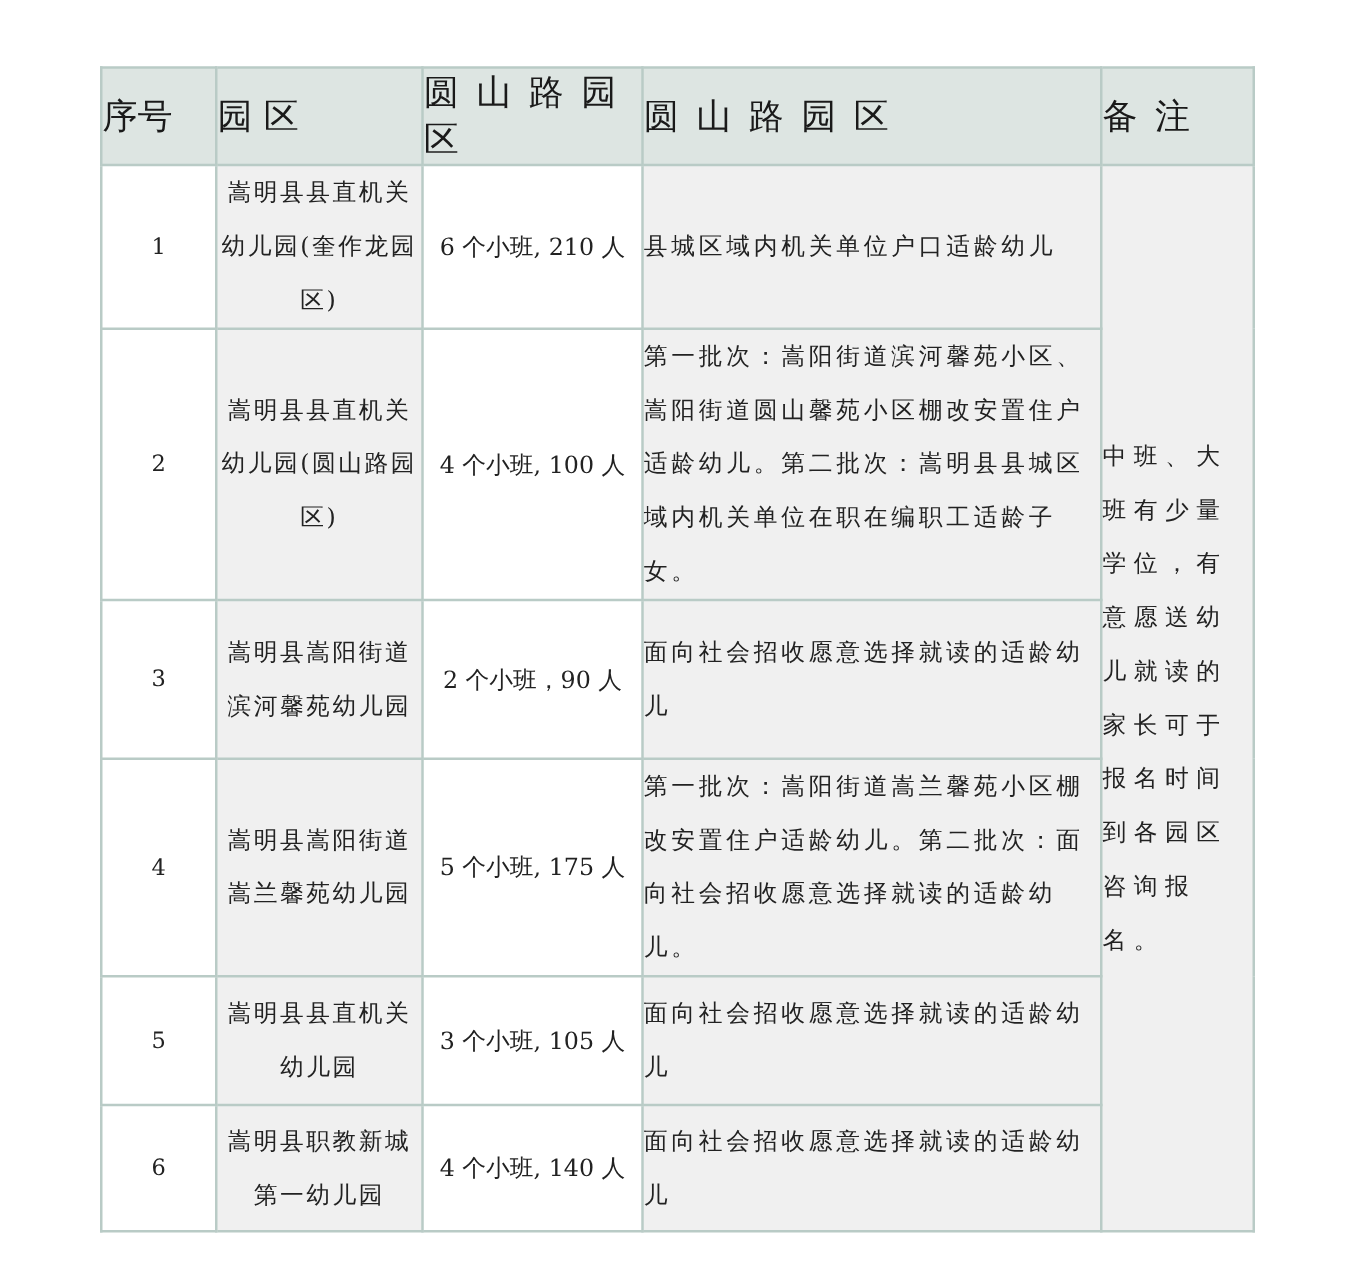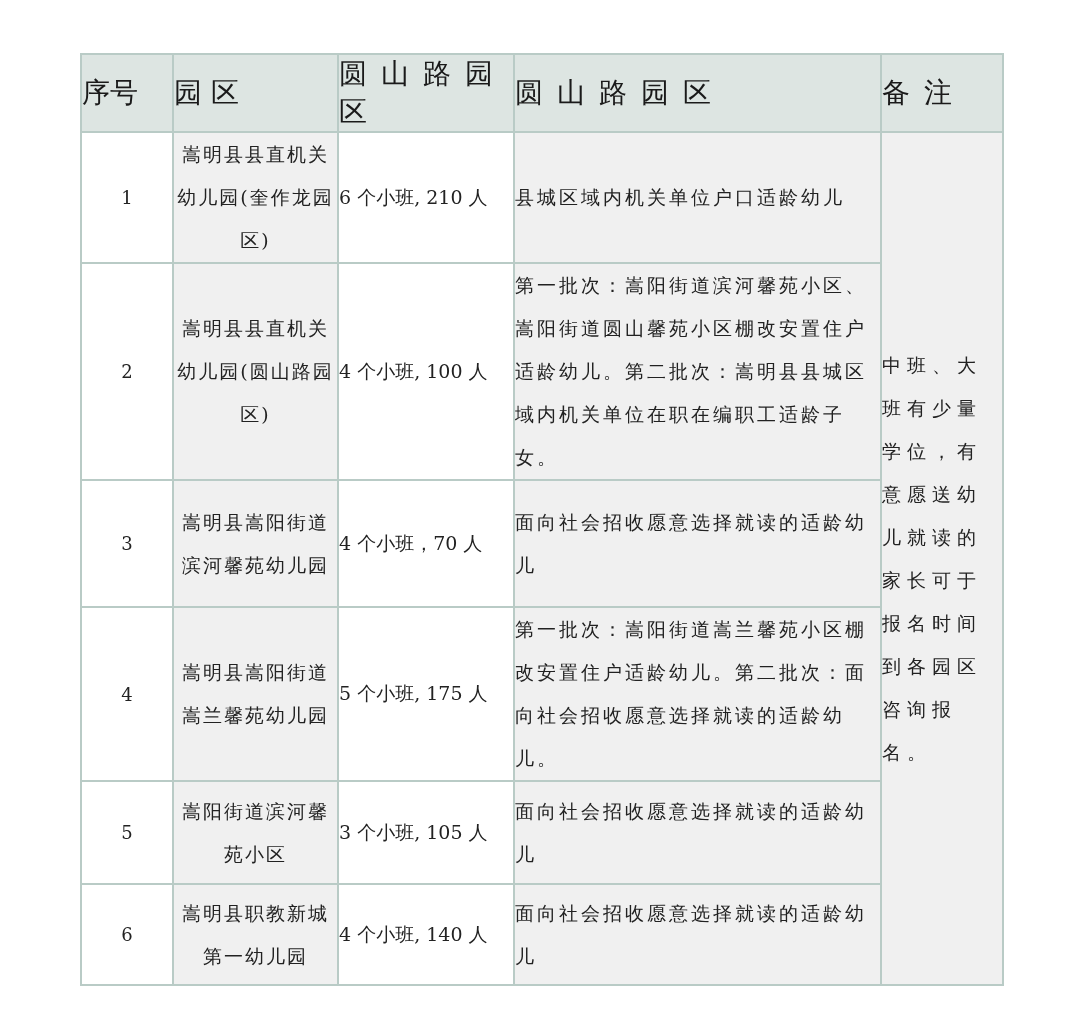--- a/index.html
+++ b/index.html
@@ -11,21 +11,21 @@
   }
   table.enroll td, table.enroll th {
     border: 2px solid #b9cbc6; padding: 0; vertical-align: middle;
   }
   table.enroll th {
     background: #dde5e2; height: 51px; font-weight: normal;
     font-size: 28px; color: #1a1a1a; text-align: left;
   }
   td.c-idx { background: #ffffff; text-align: center; font-size: 18px; }
   td.c-name { background: #f0f0f0; text-align: center; font-size: 19px; line-height: 43px; padding: 0 8px; letter-spacing: 2px; margin-left: 28px; }
-  td.c-plan { background: #ffffff; text-align: left; font-size: 19px; white-space: nowrap; }
+  td.c-plan { background: #ffffff; text-align: center; font-size: 19px; white-space: nowrap; }
   td.c-scope { background: #f0f0f0; text-align: left; font-size: 19px; line-height: 43px; padding: 0 10px; letter-spacing: 3px; margin-left: 12px; }
   td.c-note { background: #f0f0f0; text-align: left; font-size: 19px; line-height: 43px; padding: 0 10px 0 10px; letter-spacing: 6px; }
   .r1 { height: 127px; } .r2 { height: 212px; } .r3 { height: 127px; }
   .r4 { height: 170px; } .r5 { height: 103px; } .r6 { height: 101px; }
   .hdr-spaced { letter-spacing: 14px; }
 </style>
 </head>
 <body>
 
 <table class="enroll">
@@ -55,32 +55,32 @@
     </tr>
     <tr class="r2">
       <td class="c-idx">2</td>
       <td class="c-name">嵩明县县直机关幼儿园(圆山路园区)</td>
       <td class="c-plan">4 个小班, 100 人</td>
       <td class="c-scope">第一批次：嵩阳街道滨河馨苑小区、嵩阳街道圆山馨苑小区棚改安置住户适龄幼儿。第二批次：嵩明县县城区域内机关单位在职在编职工适龄子女。</td>
     </tr>
     <tr class="r3">
       <td class="c-idx">3</td>
       <td class="c-name">嵩明县嵩阳街道滨河馨苑幼儿园</td>
-      <td class="c-plan">4 个小班，70 人</td>
+      <td class="c-plan">2 个小班，90 人</td>
       <td class="c-scope">面向社会招收愿意选择就读的适龄幼儿</td>
     </tr>
     <tr class="r4">
       <td class="c-idx">4</td>
       <td class="c-name">嵩明县嵩阳街道嵩兰馨苑幼儿园</td>
       <td class="c-plan">5 个小班, 175 人</td>
       <td class="c-scope">第一批次：嵩阳街道嵩兰馨苑小区棚改安置住户适龄幼儿。第二批次：面向社会招收愿意选择就读的适龄幼儿。</td>
     </tr>
     <tr class="r5">
       <td class="c-idx">5</td>
-      <td class="c-name">嵩阳街道滨河馨苑小区</td>
+      <td class="c-name">嵩明县县直机关幼儿园</td>
       <td class="c-plan">3 个小班, 105 人</td>
       <td class="c-scope">面向社会招收愿意选择就读的适龄幼儿</td>
     </tr>
     <tr class="r6">
       <td class="c-idx">6</td>
       <td class="c-name">嵩明县职教新城第一幼儿园</td>
       <td class="c-plan">4 个小班, 140 人</td>
       <td class="c-scope">面向社会招收愿意选择就读的适龄幼儿</td>
     </tr>
   </tbody>

